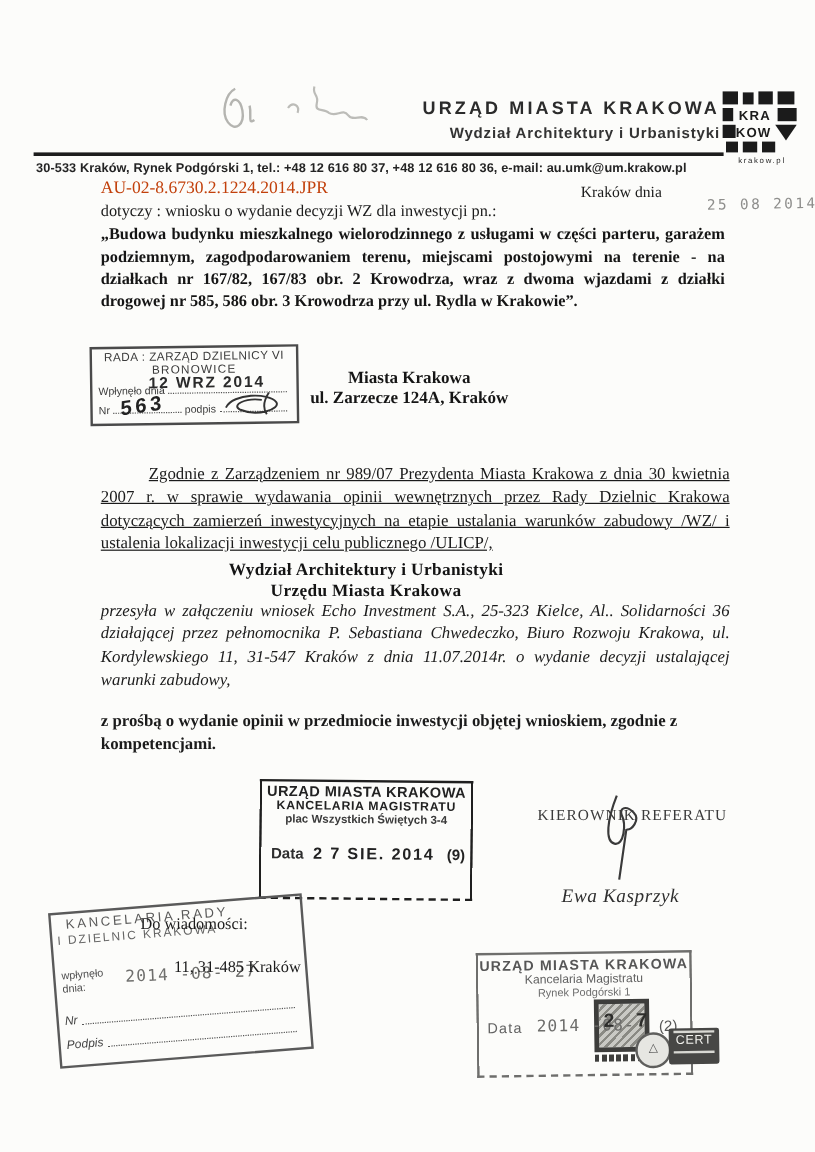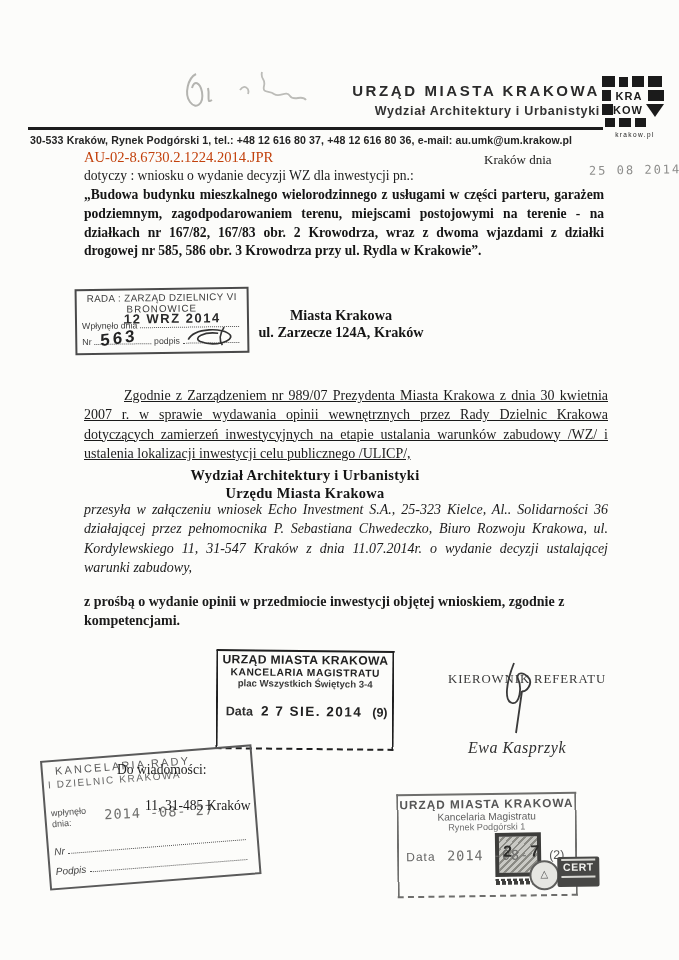--- a/index.html
+++ b/index.html
@@ -110,21 +110,21 @@
   .mag-emblem-cap{position:absolute;left:96px;top:84px;width:46px;height:6px;
                   background:repeating-linear-gradient(90deg,#3f3f3d 0 4px,transparent 4px 6px);}
   .mag-date2{position:absolute;left:104px;top:48px;font-size:16px;font-weight:700;color:#2d2d2b;
              letter-spacing:7px;white-space:nowrap;}
   .mag-num{position:absolute;left:150px;top:54px;font-size:12.5px;color:#565656;}
   .mag-certcircle{position:absolute;left:130px;top:66px;width:26px;height:26px;border:2px solid #5f5f5d;
                   border-radius:50%;background:#e6e6e2;text-align:center;line-height:24px;font-size:10px;color:#555;}
   .mag-certblock{position:absolute;left:158px;top:63px;width:42px;height:30px;background:#474745;
                  border-radius:2px;text-align:center;}
   .mag-certblock .stripe{height:2px;background:#d8d8d3;margin:2px 4px 0 4px;}
-  .mag-certtext{color:#f2f2ee;font-weight:700;font-size:10.5px;letter-spacing:0.5px;line-height:13px;}
+  .mag-certtext{color:#f2f2ee;font-weight:400;font-size:10.5px;letter-spacing:0.5px;line-height:13px;}
 
   svg{display:block;}
 </style>
 </head>
 <body>
 
 <div class="page">
 
   <svg class="abs" style="top:60px;left:178px;" width="140" height="62" viewBox="0 0 140 62">
     <path d="M18,14 C10,18 6,34 12,42 C18,50 26,44 24,32 C22,22 16,20 14,28 M30,28 C32,36 28,44 34,40" fill="none" stroke="#b4b4b0" stroke-width="2"></path>

